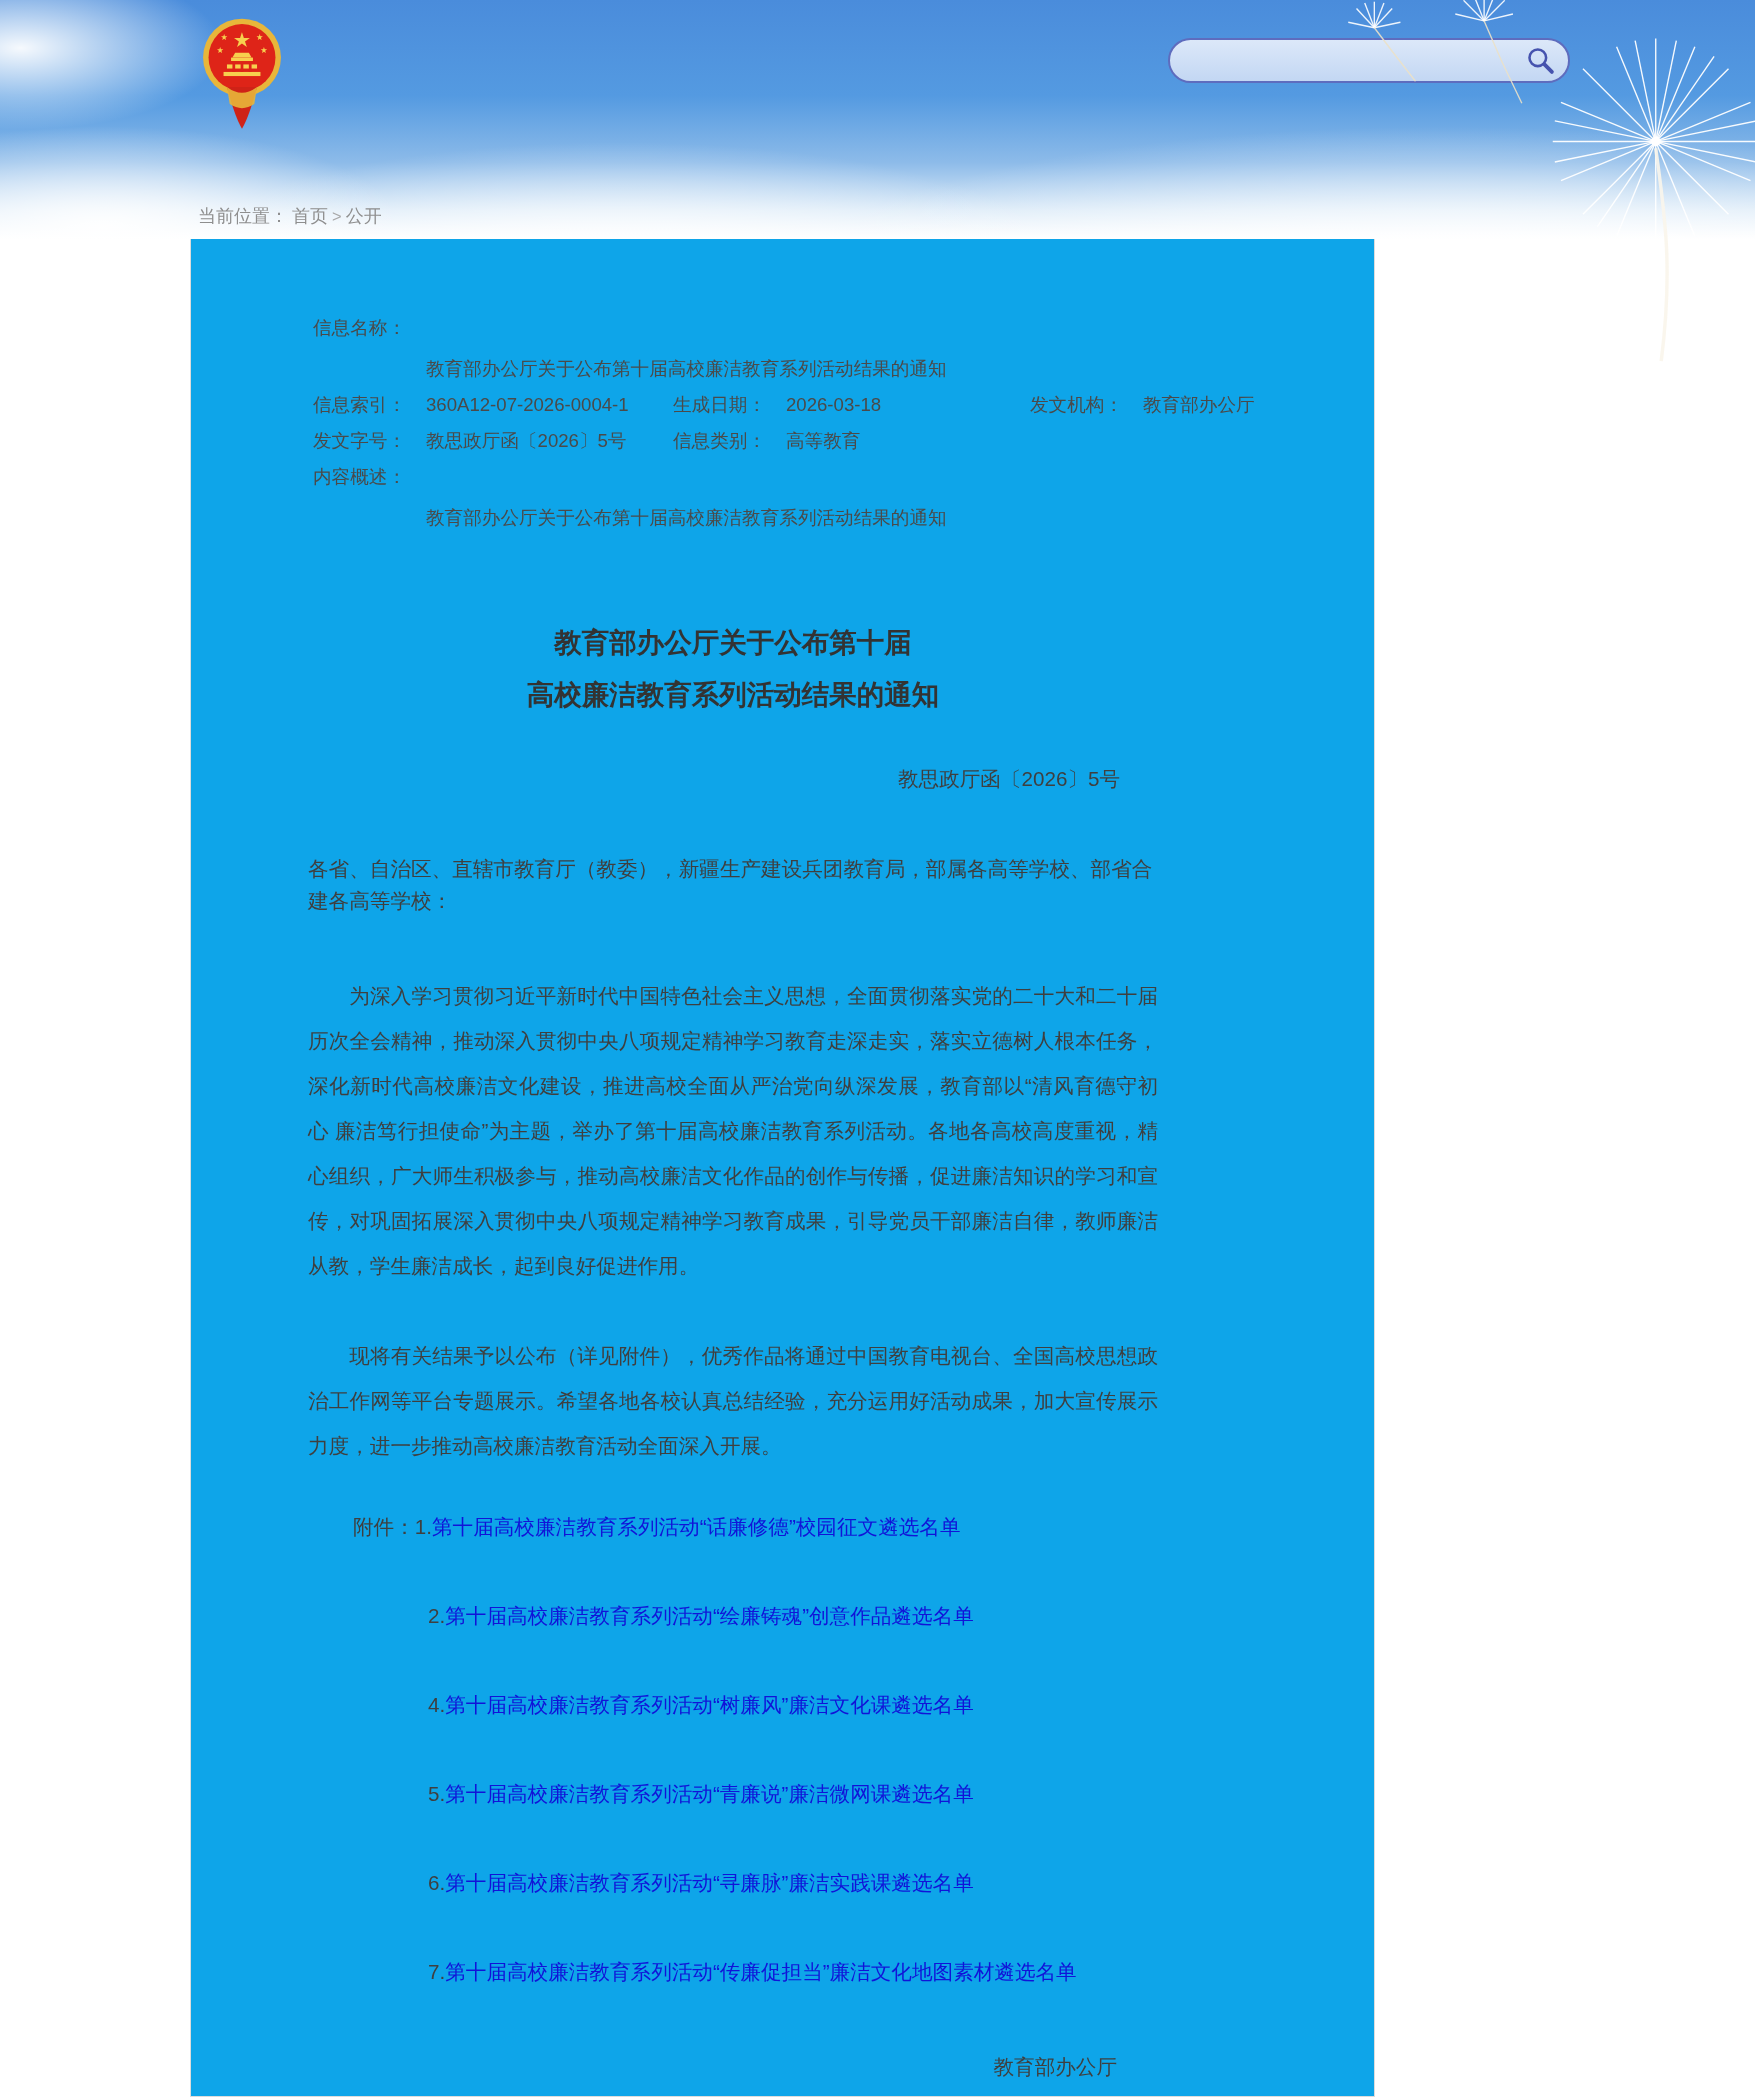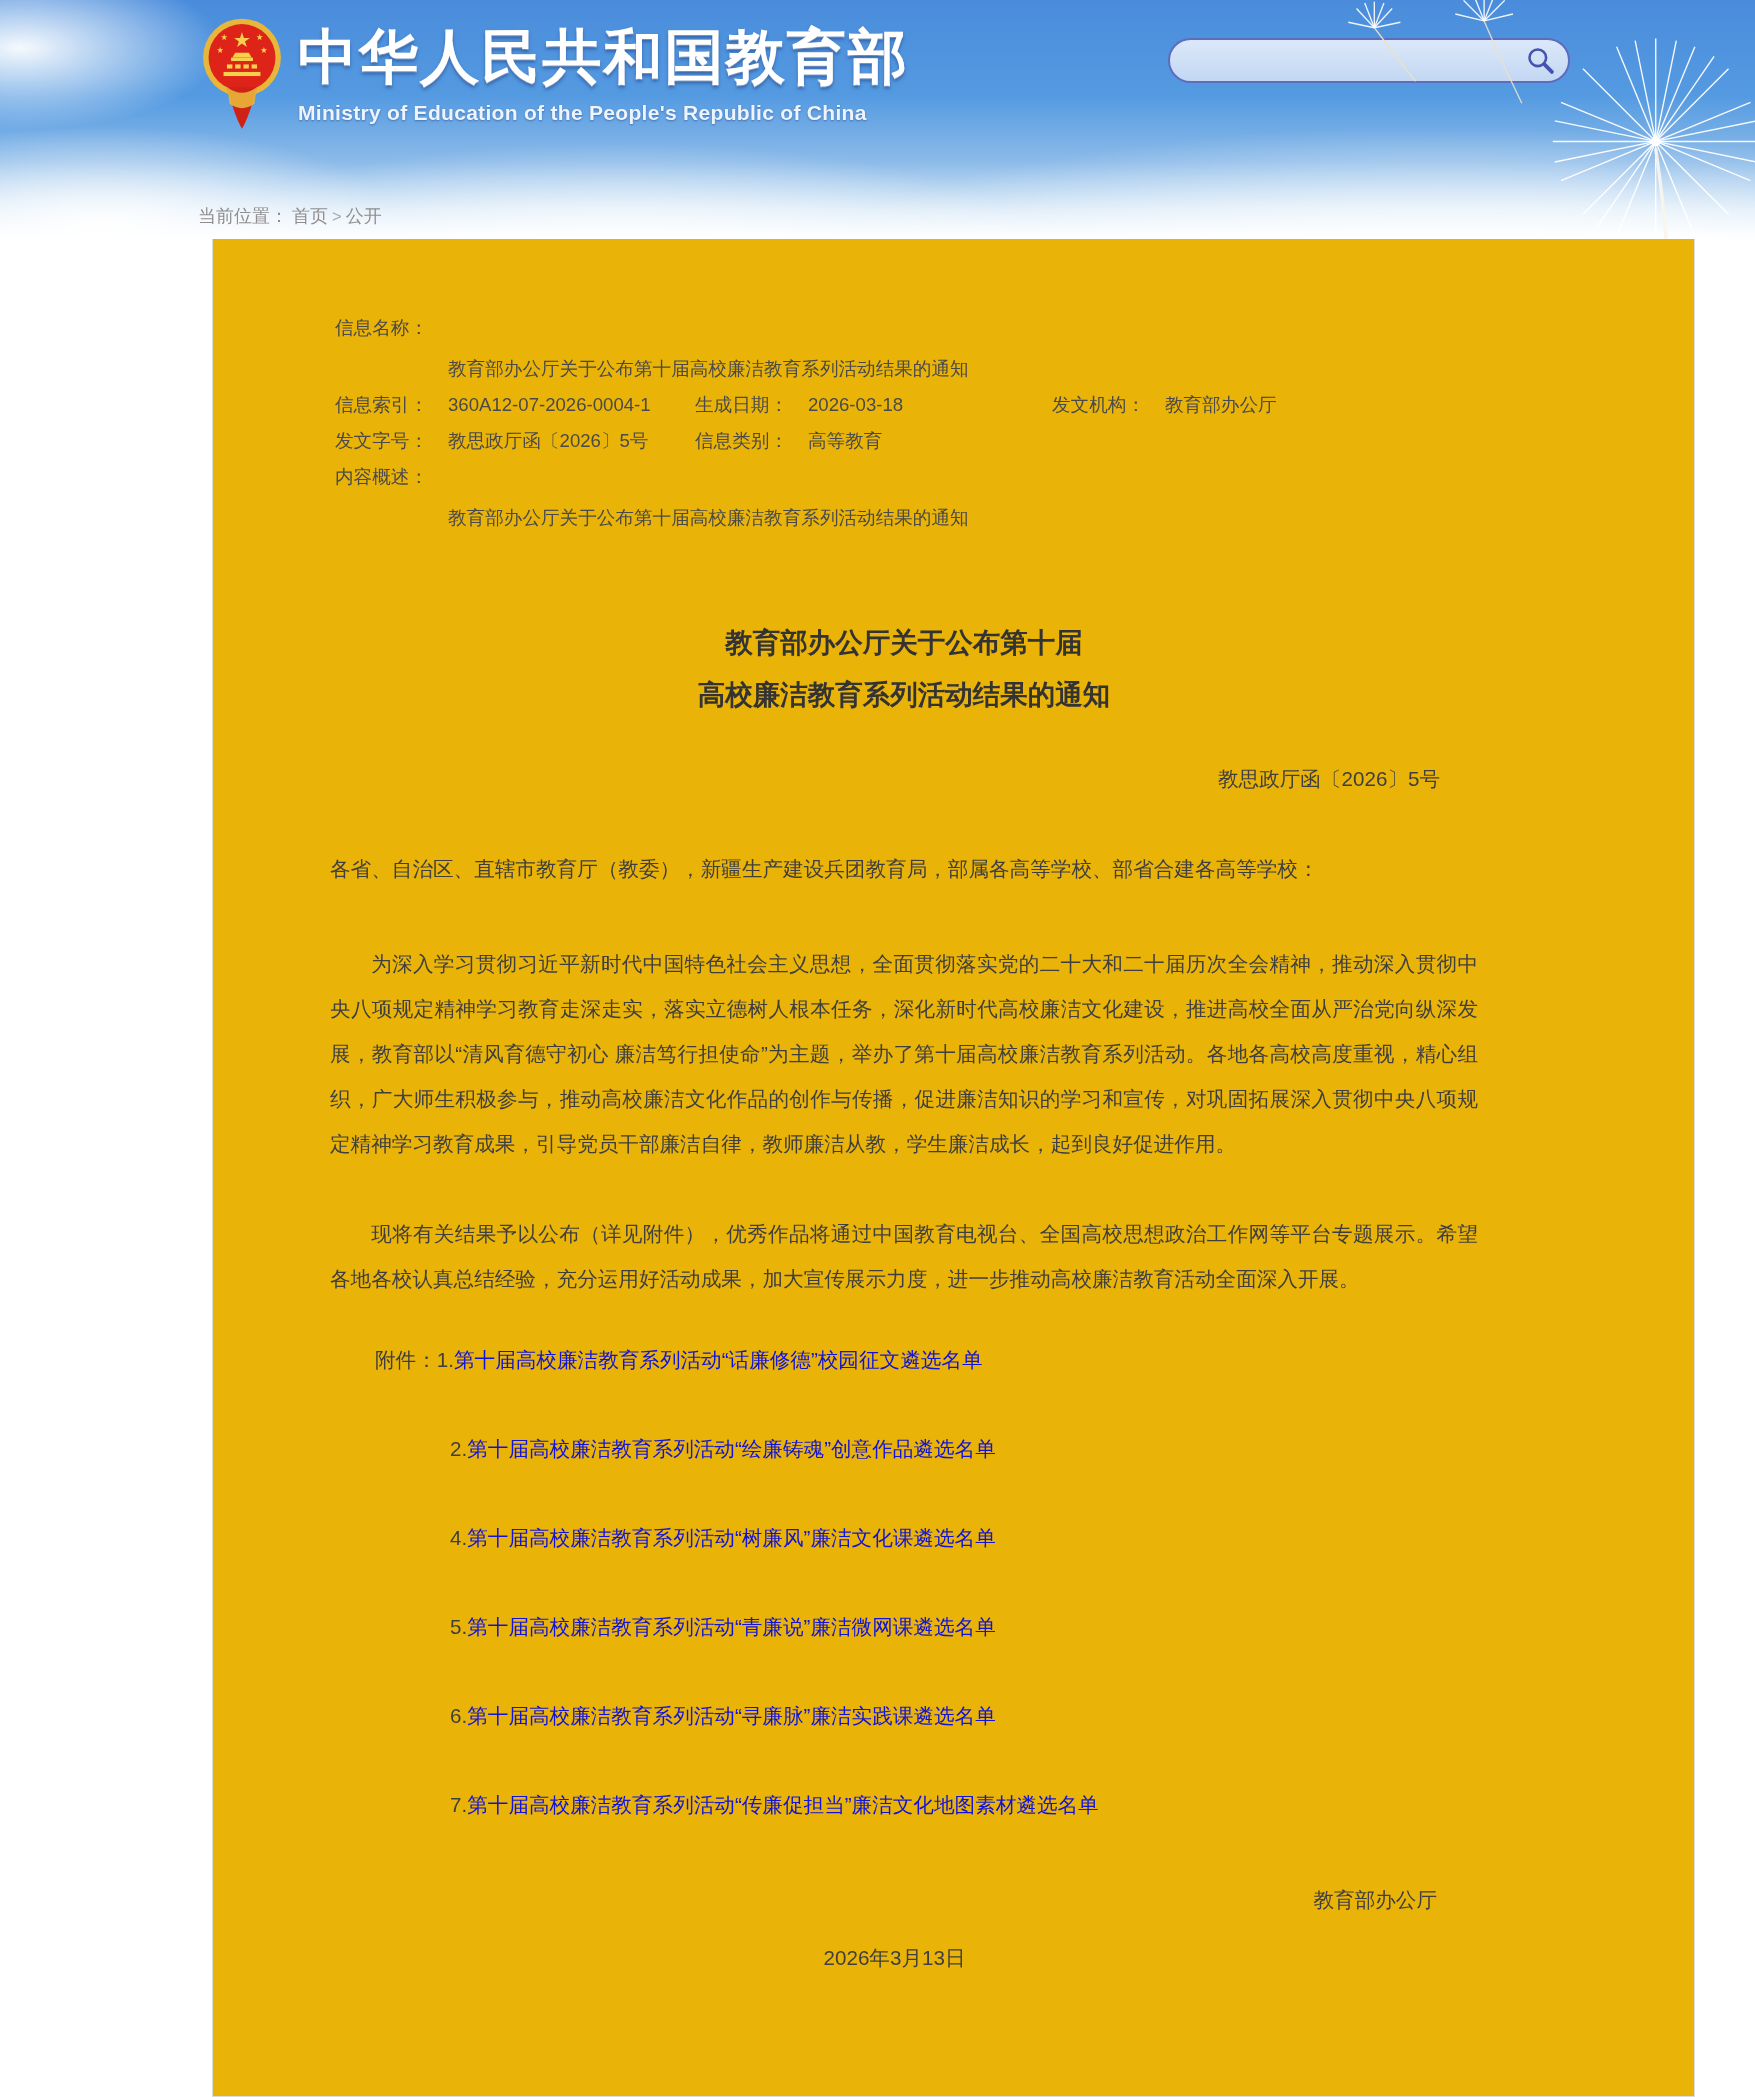--- a/index.html
+++ b/index.html
@@ -51,22 +51,22 @@
 
   .breadcrumb {
     position:absolute; left:198px; bottom:11px; font-size:18px; color:#8e8e8e;
     display:flex; align-items:center; gap:4px;
   }
   .breadcrumb a { color:#8e8e8e; text-decoration:none; cursor:pointer; }
   .breadcrumb .sep { color:#a8a8a8; font-size:16.5px; }
 
   
   .content-box {
-    position:absolute; left:212px; top:239px; width:1483px; height:1858px;
-    background:#eab308; border:0.7px solid #dcdcdc; border-top:none;
+    position:absolute; left:190px; top:239px; width:1185px; height:1858px;
+    background:#0ea5e9; border:0.7px solid #dcdcdc; border-top:none;
   }
 
   
   .meta { padding:71px 41px 0 122px; color:#4a4a4a; font-size:18.6px; }
   .meta-row { display:grid; grid-template-columns:113px 247px 113px 244px 113px 1fr; line-height:36px; white-space:nowrap; }
   .meta-row .wide { grid-column:2 / 7;margin-top:41px; }
   .meta-label { color:#4a4a4a; }
   .meta-value { color:#4a4a4a; }
 
   
@@ -106,24 +106,20 @@
     <text x="92" y="56" font-size="12" text-anchor="middle" fill="#f7d04e" font-family="'DejaVu Sans',sans-serif">★</text>
     <rect x="44" y="62" width="32" height="5" fill="#f7d04e"></rect>
     <path d="M46 62 L50 55 L70 55 L74 62 Z" fill="#f7d04e"></path>
     <rect x="38" y="72" width="44" height="6" fill="#f7d04e"></rect>
     <rect x="33" y="83" width="54" height="6" fill="#f7d04e"></rect>
     <rect x="46" y="70" width="4" height="13" fill="#de2418"></rect>
     <rect x="58" y="70" width="4" height="13" fill="#de2418"></rect>
     <rect x="70" y="70" width="4" height="13" fill="#de2418"></rect>
   </svg>
 
-  <div class="site-title">
-    <div class="cn">中华人民共和国教育部</div>
-    <div class="en">Ministry of Education of the People's Republic of China</div>
-  </div>
 
   <div class="search-box">
     <input type="text" value="" placeholder="" style="">
     <button class="search-btn">
       <svg width="32" height="32" viewBox="0 0 50 50" xmlns="http://www.w3.org/2000/svg">
         <circle cx="20" cy="20" r="13" fill="none" stroke="#4653ae" stroke-width="4"></circle>
         <line x1="30" y1="30" x2="42" y2="42" stroke="#4653ae" stroke-width="6" stroke-linecap="round"></line>
       </svg>
     </button>
   </div>

